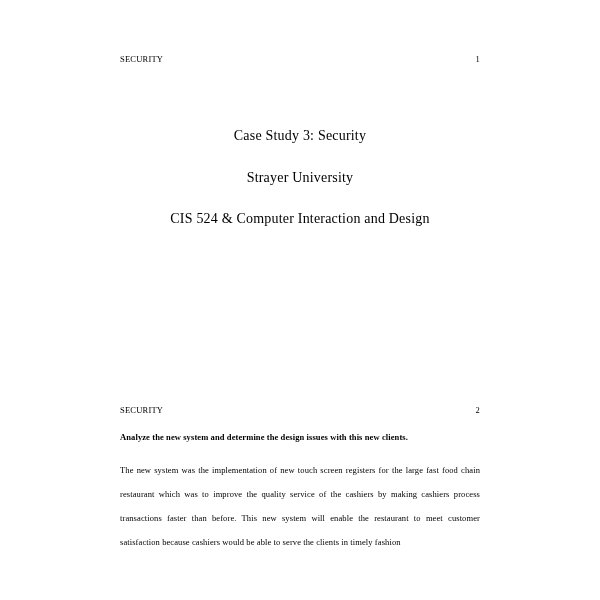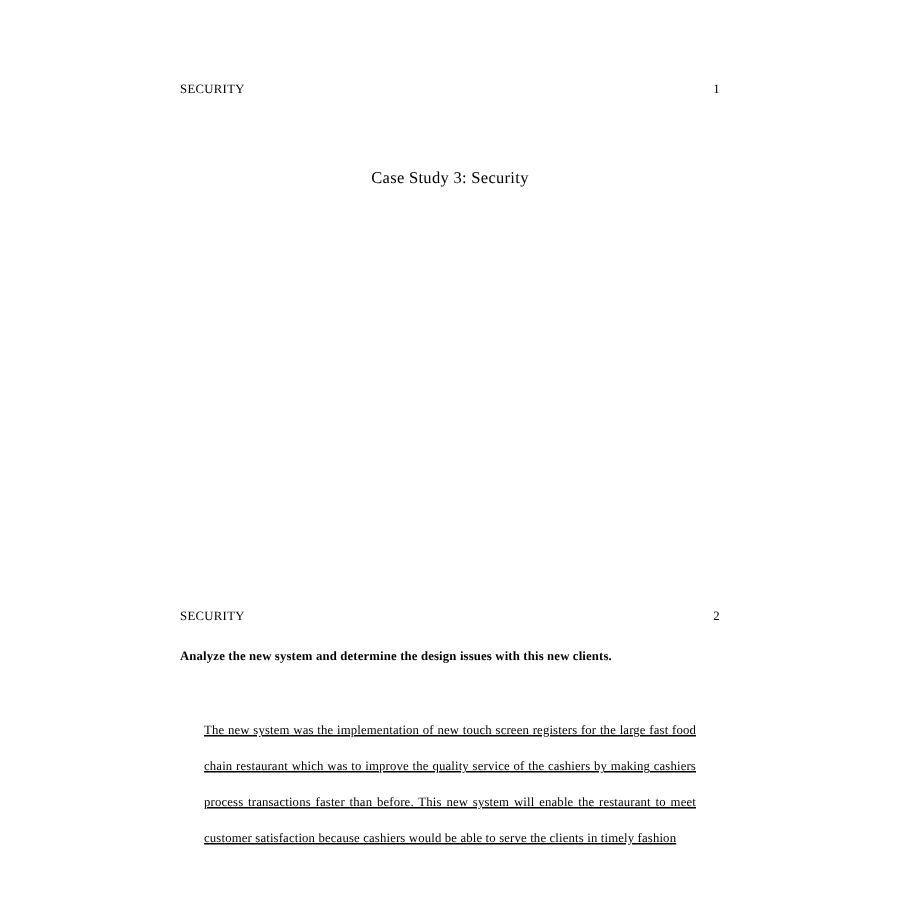--- a/index.html
+++ b/index.html
@@ -86,24 +86,25 @@
   }
 
   .title-block {
     position: absolute;
     left: 120px;
     right: 120px;
     text-align: center;
   }
 
   .title-line {
-    font-size: 11px;
+    font-size: 14px;
     line-height: 25.5px;
     letter-spacing: 0.2px;
     white-space: nowrap;
+    margin-top: 16px;
   }
 
   .heading {
     position: absolute;
     left: 120px;
     right: 120px;
     font-size: 8.5px;
     font-weight: bold;
     letter-spacing: 0.1px;
   }
@@ -113,41 +114,42 @@
     left: 120px;
     width: 360px;
     font-size: 8.5px;
     line-height: 24px;
     text-align: justify;
     text-justify: inter-word;
     letter-spacing: 0.1px;
   }
 
   .body-block p {
-    margin: 16px;
+    margin: 0;
     text-indent: 0;
-    text-decoration: underline;
   }
 </style>
 </head>
 <body>
 
 <div class="page-viewport">
 
   <div class="scan-edge"></div>
 
   <div class="page page-1">
 
     <div class="running-head" style="top: 54px;">
       <span class="label">SECURITY</span>
       <span class="page-number">1</span>
     </div>
 
     <div class="title-block" style="top: 107px;">
       <div class="title-line">Case Study 3: Security</div>
+      <div class="title-line">Strayer University</div>
+      <div class="title-line">CIS 524 &amp; Computer Interaction and Design</div>
     </div>
 
   </div>
 
   <div class="page-divider"></div>
 
   <div class="page page-2">
 
     <div class="running-head" style="top: 15px;">
       <span class="label">SECURITY</span>

